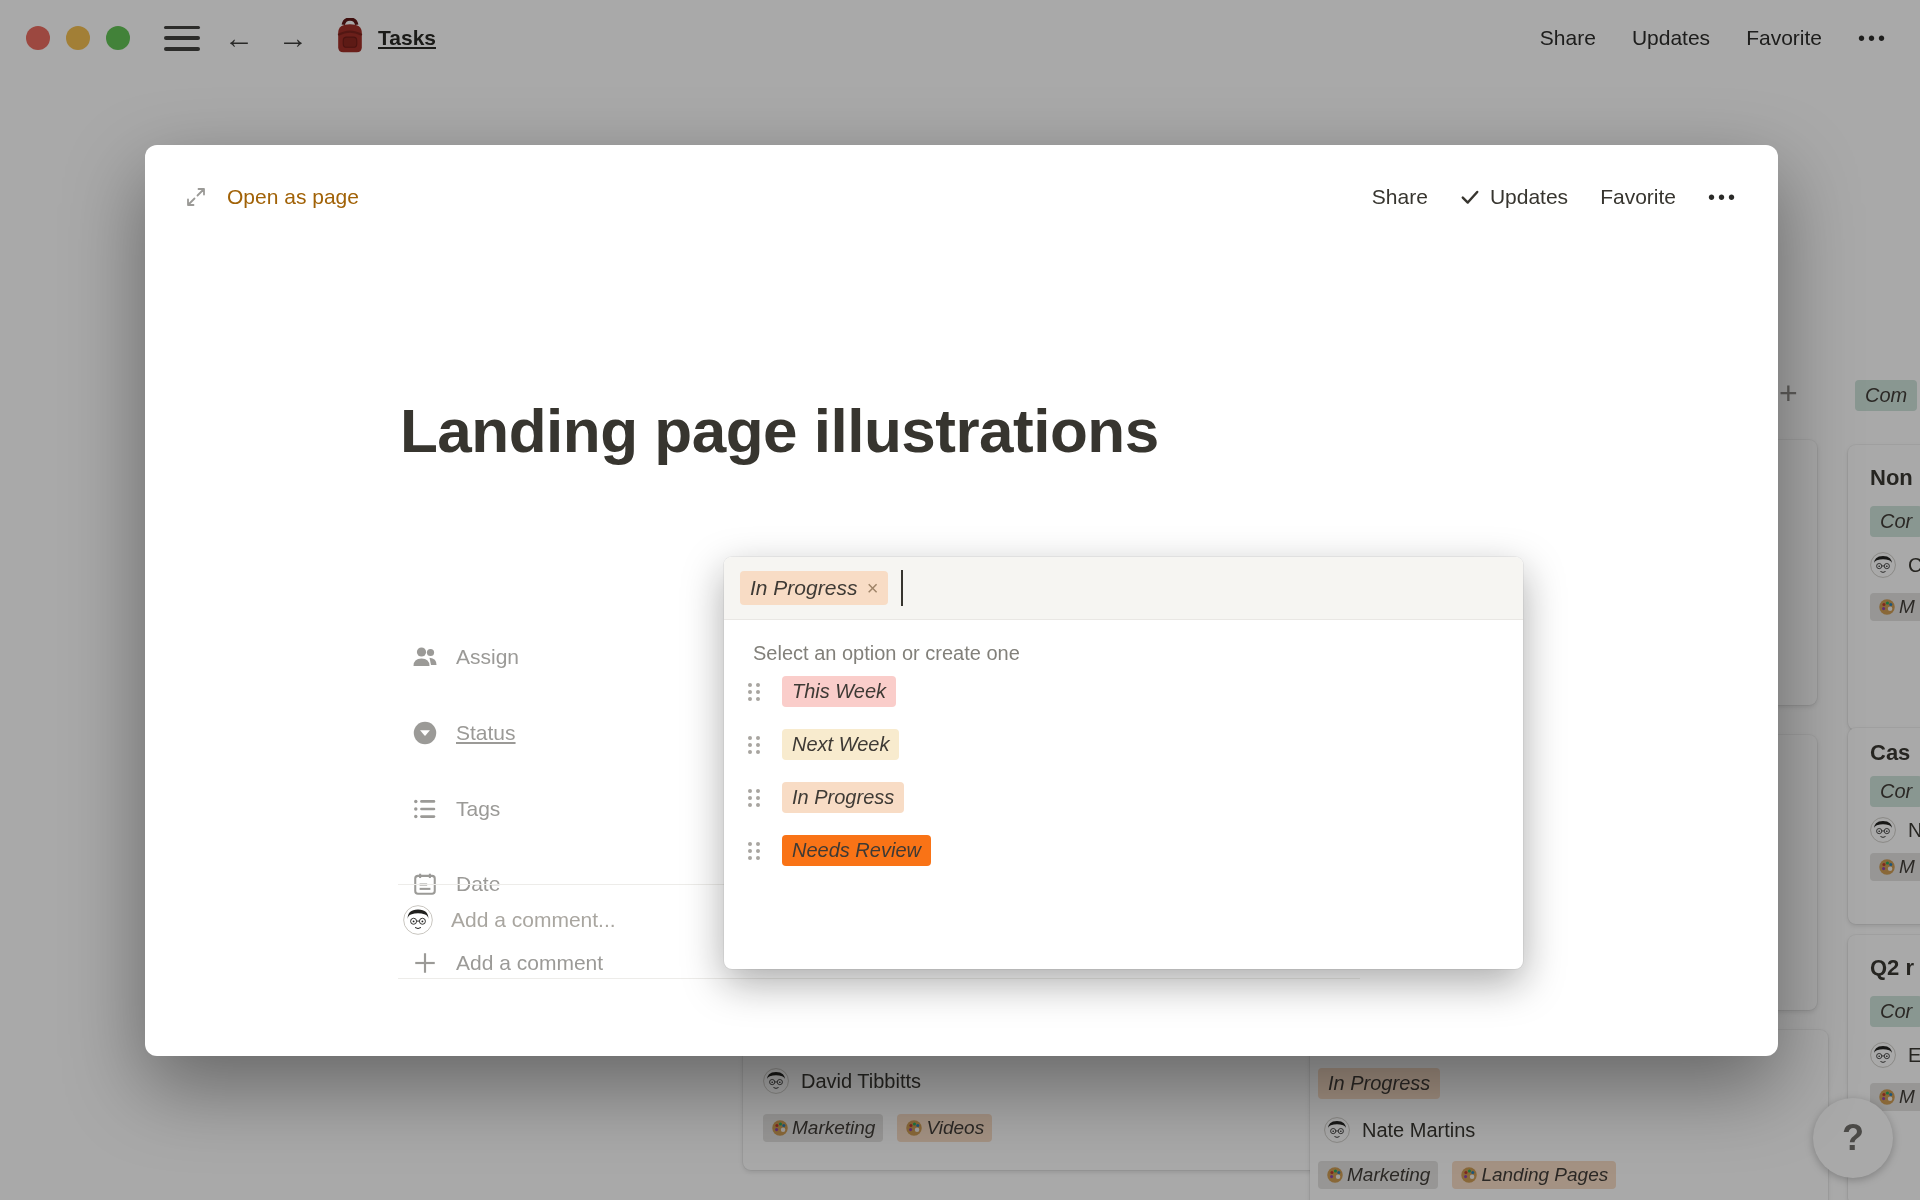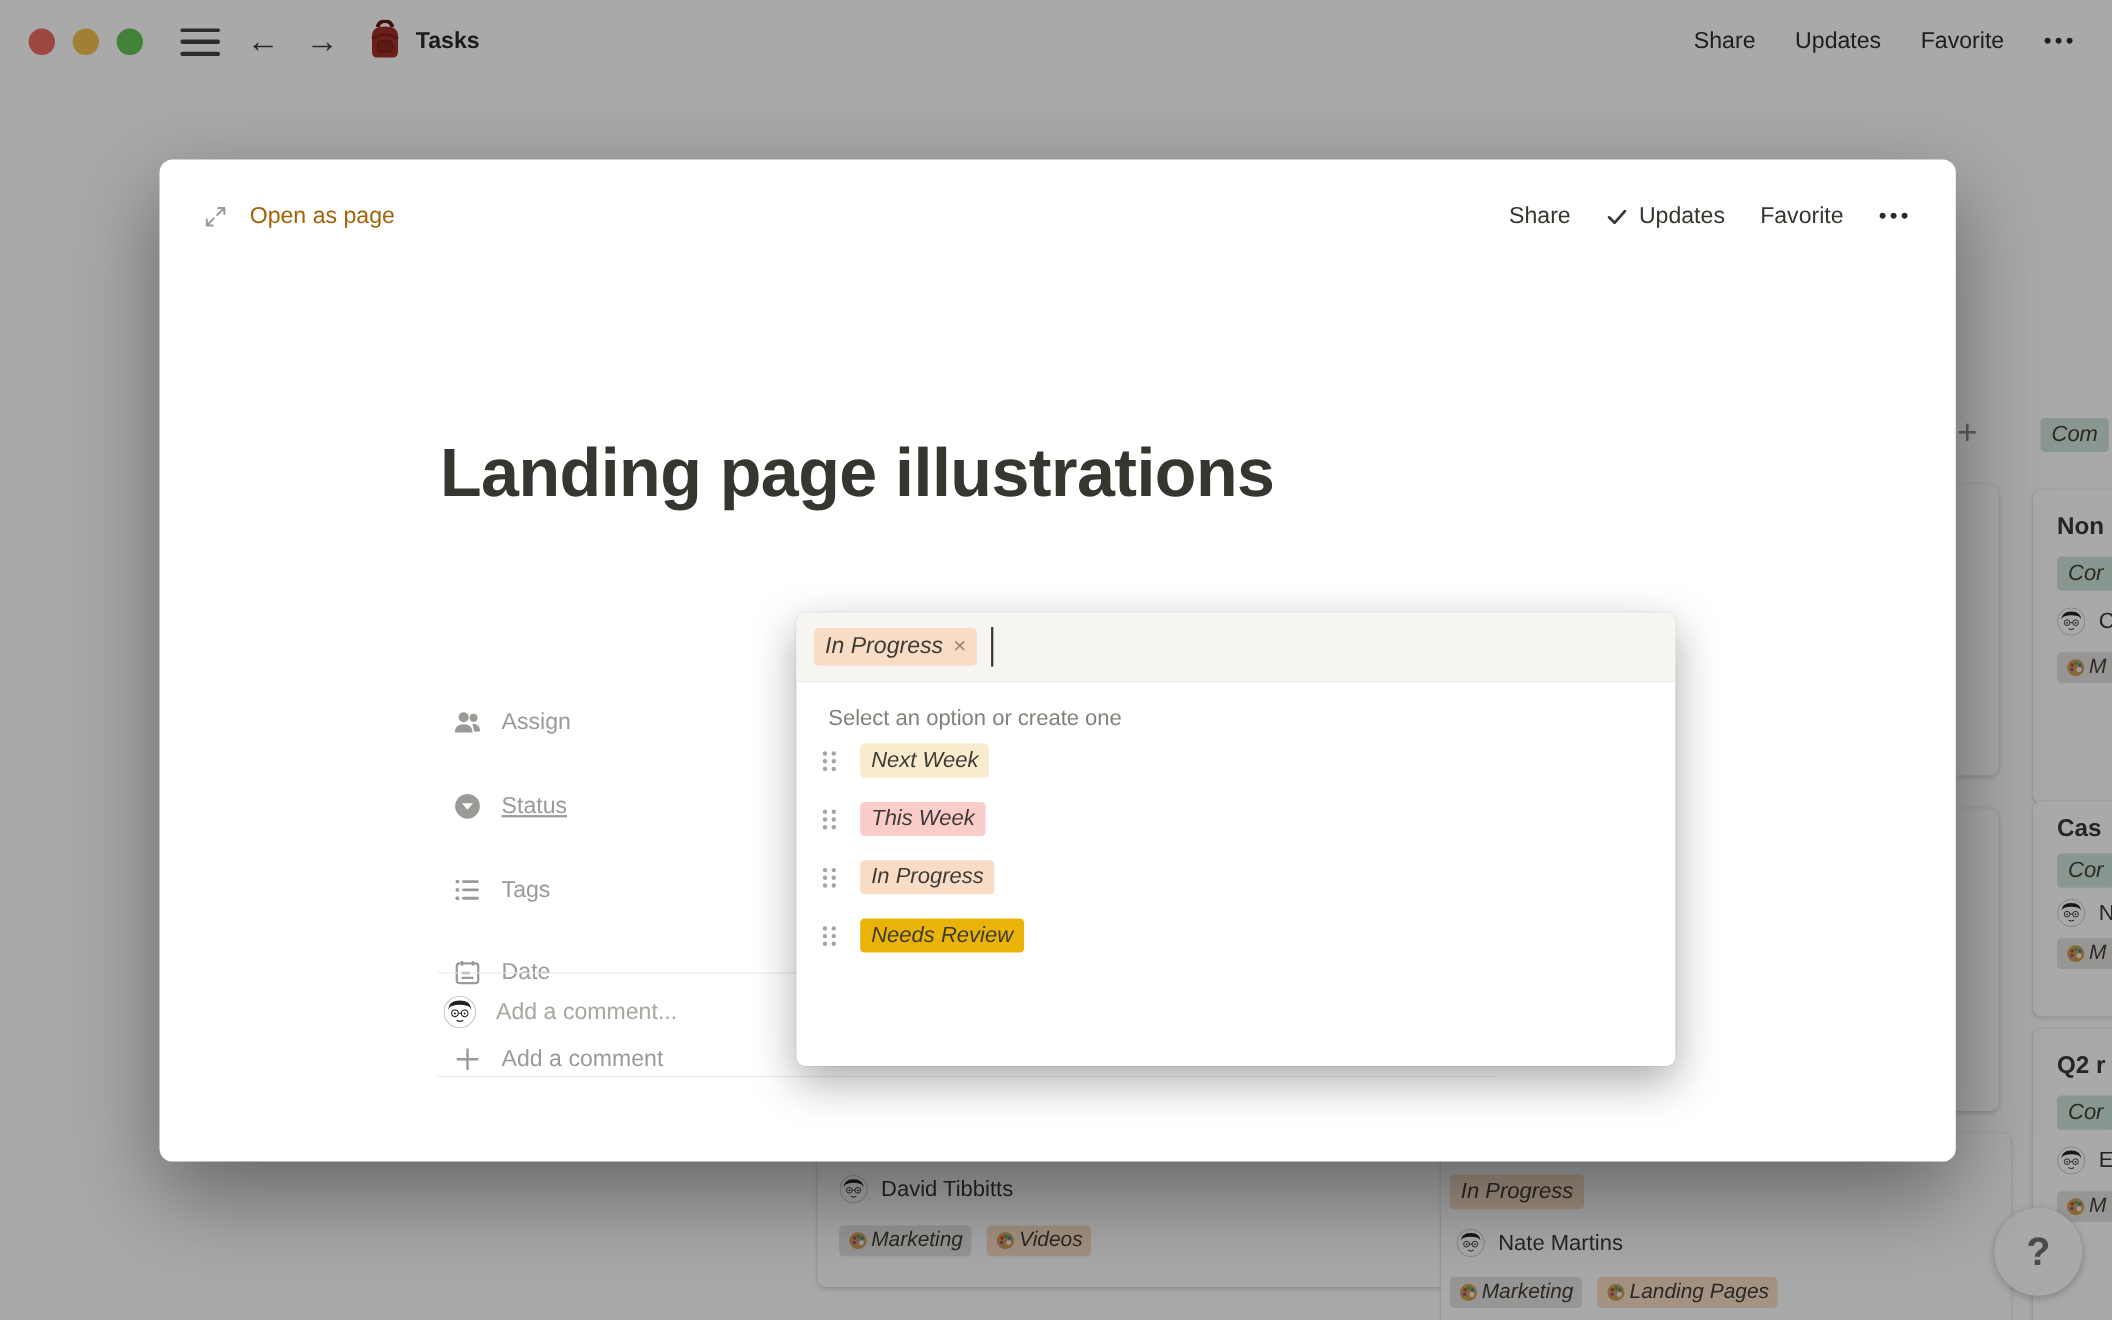--- a/index.html
+++ b/index.html
@@ -9,33 +9,33 @@
   
   .topbar{position:absolute;left:0;top:0;width:1920px;height:76px;display:flex;align-items:center;background:#fff;z-index:1;}
   .tl{width:24px;height:24px;border-radius:50%;display:inline-block;}
   .tl.red{background:#EC6A5E;margin-left:26px;}
   .tl.yellow{background:#F4BF4F;margin-left:16px;}
   .tl.green{background:#61C454;margin-left:16px;}
   .hamburger{margin-left:34px;width:36px;height:25px;display:flex;flex-direction:column;justify-content:space-between;}
   .hamburger i{height:3.5px;background:#3F3F3D;border-radius:2px;}
   .navarrow{font-size:30px;color:#3B3B39;margin-left:24px;line-height:1;}
   .tb-emoji{margin-left:26px;}
-  .tb-title{margin-left:12px;font-size:21px;font-weight:700;color:#252521;}
+  .tb-title{margin-left:12px;font-size:21px;font-weight:700;color:#252521;text-decoration:underline;}
   .tb-right{margin-left:auto;display:flex;align-items:center;gap:36px;padding-right:32px;font-size:21px;color:#2A2A28;}
   .dots{font-size:20px;letter-spacing:3px;color:#2A2A28;}
 
   
   .bcard{position:absolute;background:#fff;border-radius:8px;box-shadow:0 0 0 1px rgba(0,0,0,0.04),0 2px 5px rgba(0,0,0,0.12);z-index:1;}
   .tag{display:inline-flex;align-items:center;height:31px;padding:0 10px;border-radius:4px;font-size:20px;color:#3E3A35;white-space:nowrap;width:fit-content;font-style:italic;}
   .tag.sm{height:28px;font-size:19px;padding:0 8px;gap:3px;}
   .c-red{background:#FACDCA;}
   .c-yellow{background:#F8EBCE;}
   .c-green{background:#CEE3DA;}
   .c-orange{background:#F8DCC5;}
-  .c-pink{background:#eab308;}
+  .c-pink{background:#f97316;}
   .c-gray{background:#E3E2E0;}
   .arow{display:flex;align-items:center;gap:12px;font-size:20px;color:#37352F;}
   .av{width:26px;height:26px;flex:none;}
   .tagrow{display:flex;gap:14px;}
   .plus-col{position:absolute;left:1779px;top:377px;font-size:32px;color:#8F8D89;z-index:1;line-height:1;}
   .colhead-tag{position:absolute;left:1855px;top:380px;z-index:1;}
   .stack{display:flex;flex-direction:column;align-items:flex-start;}
   .btitle{font-size:22px;font-weight:700;color:#37352F;}
 
   
@@ -344,32 +344,32 @@
 
     <div class="opt">
       <span class="handle">
           <i></i>
           <i></i>
           <i></i>
           <i></i>
           <i></i>
           <i></i>
         </span>
-      <span class="tag c-yellow">Next Week</span>
+      <span class="tag c-red">This Week</span>
     </div>
     <div class="opt">
       <span class="handle">
           <i></i>
           <i></i>
           <i></i>
           <i></i>
           <i></i>
           <i></i>
         </span>
-      <span class="tag c-red">This Week</span>
+      <span class="tag c-yellow">Next Week</span>
     </div>
     <div class="opt">
       <span class="handle">
           <i></i>
           <i></i>
           <i></i>
           <i></i>
           <i></i>
           <i></i>
         </span>

